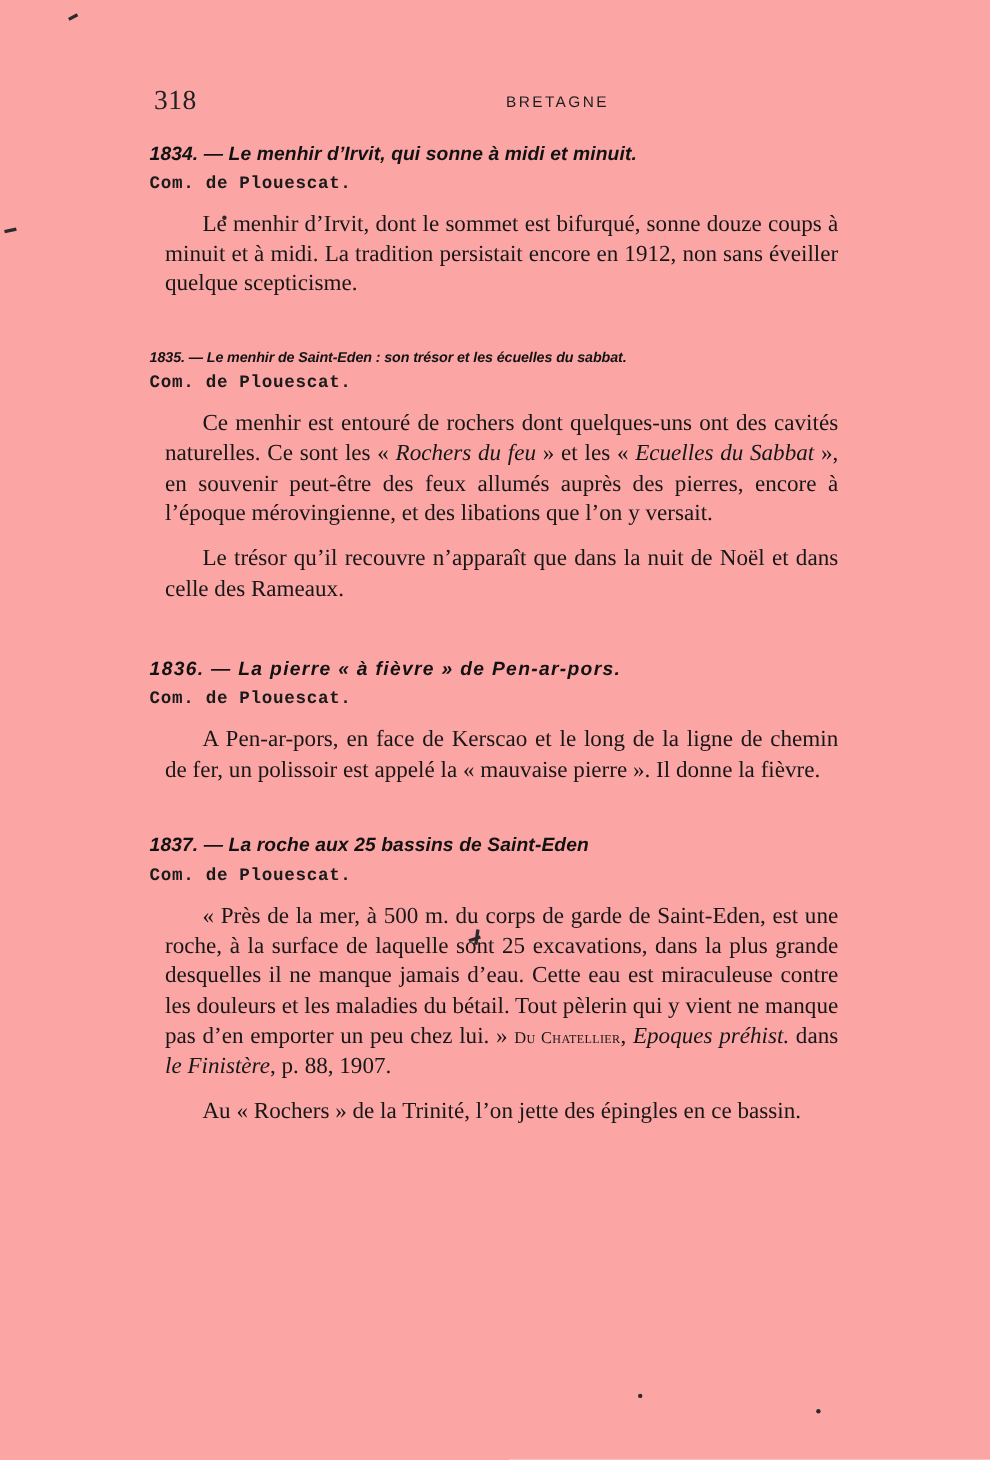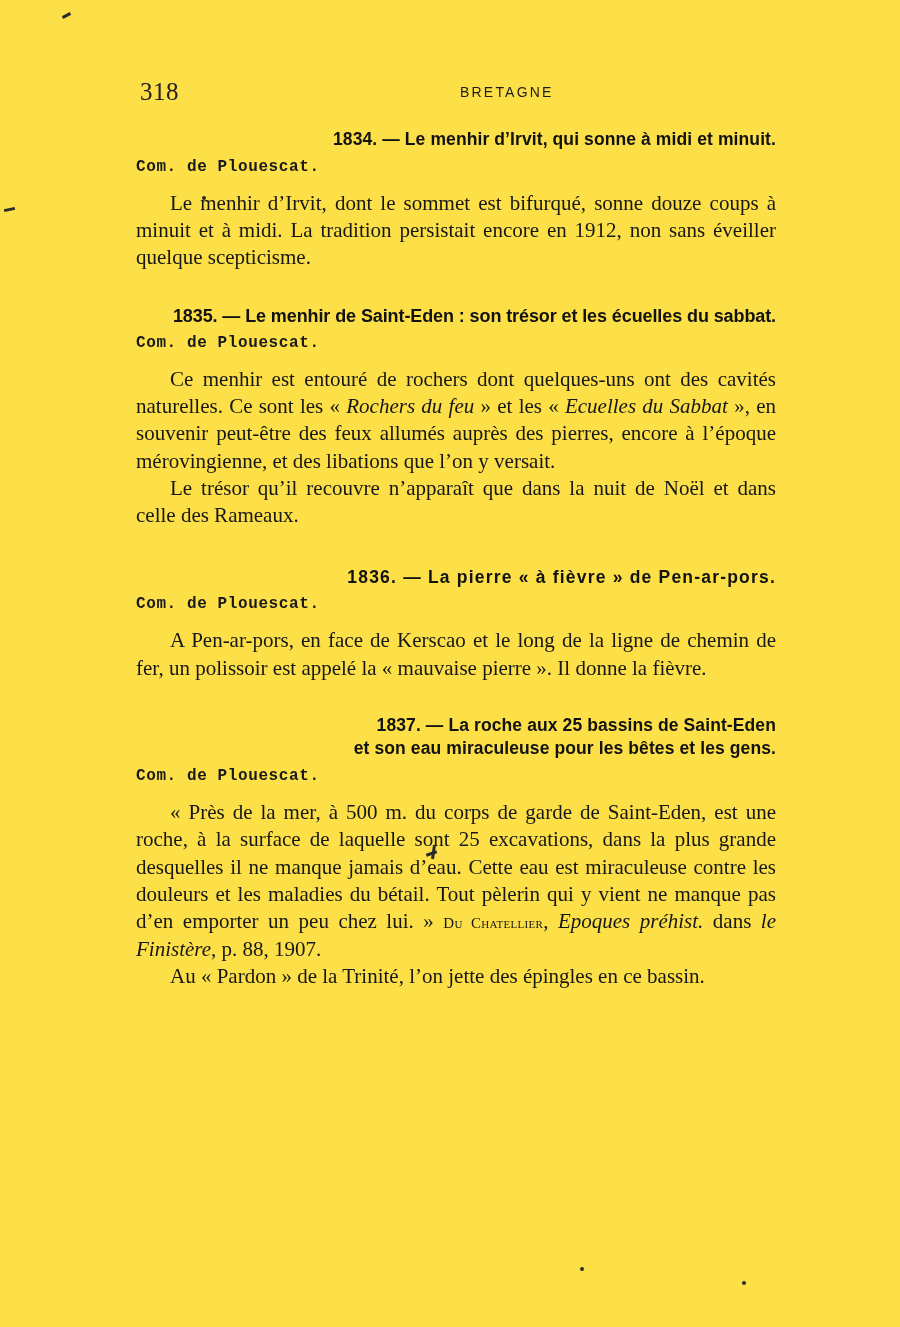--- a/index.html
+++ b/index.html
@@ -13,21 +13,21 @@
     position: relative;
     font-family: "Liberation Serif", serif;
     color: #1a1a1a;
     overflow: hidden;
   }
   .page {
     position: absolute;
     left: 0; top: 0;
     width: 900px;
     height: 1327px;
-    background: #fde047;
+    background: #fca5a5;
   }
   
   .speck {
     position: absolute;
     background: #2b2b2b;
   }
   .header-row {
     position: absolute;
     left: 140px;
     top: 78px;
@@ -55,47 +55,48 @@
   }
   .content {
     position: absolute;
     left: 136px;
     top: 128px;
     width: 640px;
   }
   .entry { margin-bottom: 2px; }
 
   .entry-title {
-    text-align: right;
+    text-align: left;
     font-family: "Liberation Sans", sans-serif;
     font-weight: bold;
     font-size: 17.5px;
     line-height: 1.35;
     color: #121212;
     letter-spacing: 0.1px;
     margin: 0 0 6px 0;
+    font-style: italic;
   }
-  .entry-title.wide { font-size: 18px; letter-spacing: -0.1px; }
+  .entry-title.wide { font-size: 13px; letter-spacing: -0.1px; }
   .entry-title .ln2 { display: block; }
 
   .entry-sub {
     text-align: left;
     font-family: Liberation Mono, monospace;
     font-weight: bold;
     font-size: 16px;
     letter-spacing: 0.6px;
     color: #1a1a1a;
     margin: 0 0 14px 0;
   }
 
   p.body {
     font-family: "Liberation Serif", serif;
     font-size: 21px;
     line-height: 1.30;
-    margin: 0;
+    margin: 14px;
     text-align: justify;
     text-justify: inter-word;
     color: #171717;
     hyphens: manual;
   }
   p.body.indent { text-indent: 34px; }
   p.body + p.body { margin-top: 0px; }
   .sp-30 { height: 30px; }
   .sp-34 { height: 34px; }
 
@@ -150,23 +151,22 @@
       <div class="entry-title gap-wide">1836. — La pierre « à fièvre » de Pen-ar-pors.</div>
       <div class="entry-sub">Com. de Plouescat.</div>
       <p class="body indent">A Pen-ar-pors, en face de Kerscao et le long de la ligne de chemin de fer, un polissoir est appelé la « mauvaise pierre ». Il donne la fièvre.</p>
     </div>
 
     <div class="sp-30"></div>
 
     <div class="entry">
       <div class="entry-title">
         <span class="ln2">1837. — La roche aux 25 bassins de Saint-Eden</span>
-        <span class="ln2">et son eau miraculeuse pour les bêtes et les gens.</span>
       </div>
       <div class="entry-sub">Com. de Plouescat.</div>
       <p class="body indent">
         «&nbsp;Près de la mer, à 500 m. du corps de garde de Saint-Eden, est une roche, à la surface de laquelle sont 25 excavations, dans la plus grande desquelles il ne manque jamais d’eau. Cette eau est miraculeuse contre les douleurs et les maladies du bétail. Tout pèlerin qui y vient ne manque pas d’en emporter un peu chez lui.&nbsp;» <span class="smallcaps sc-big">Du Chatellier</span>, <i>Epoques préhist.</i> dans <i>le Finistère</i>, <span>p. 88,</span> <span>1907.</span>
       </p>
-      <p class="body indent">Au « Pardon » de la Trinité, l’on jette des épingles en ce bassin.</p>
+      <p class="body indent">Au « Rochers » de la Trinité, l’on jette des épingles en ce bassin.</p>
     </div>
 
   </div>
 </div>
 
 </body></html>

